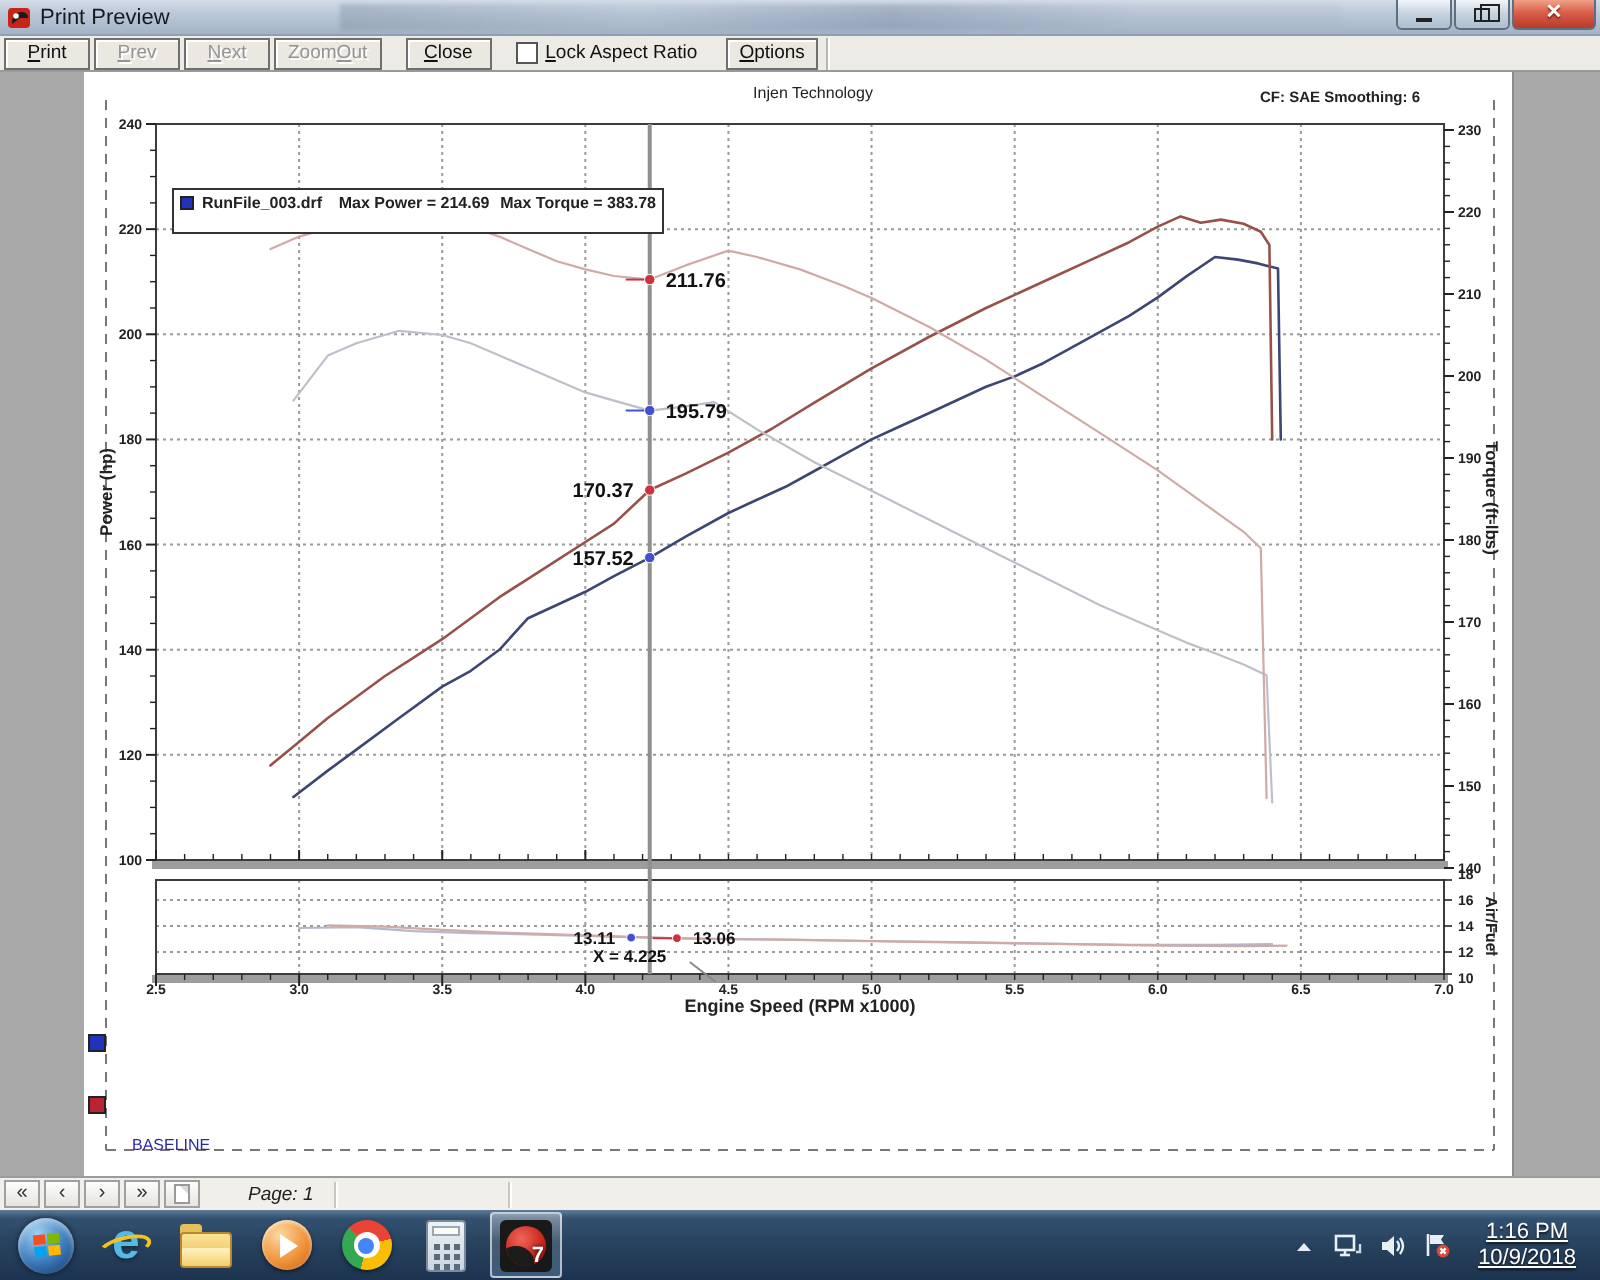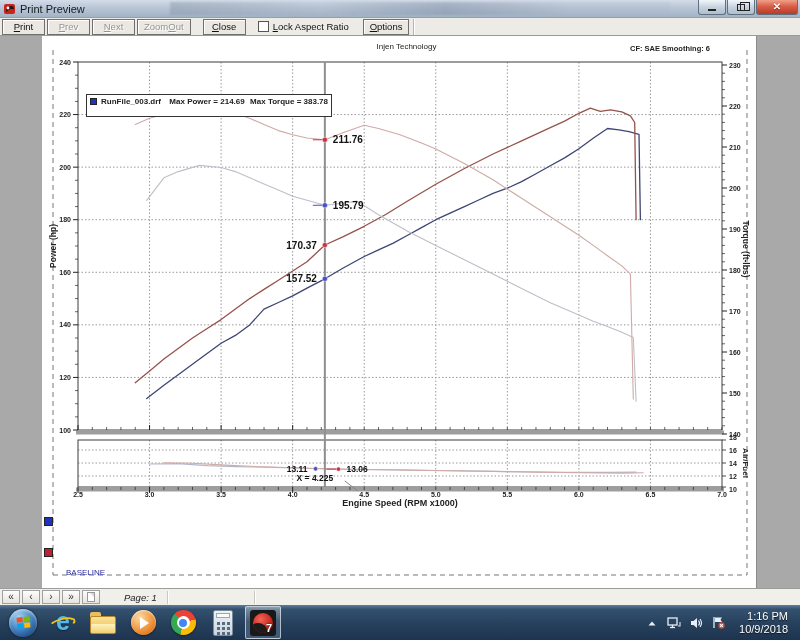--- a/index.html
+++ b/index.html
@@ -108,21 +108,21 @@
   .calc .disp{position:absolute;left:2px;top:2px;right:2px;height:5px;background:#f8fcf4;border:1px solid #9aa8b4;}
   .calc .keys{position:absolute;left:3px;top:11px;width:3px;height:3px;background:#5b6b7b;
     box-shadow:5px 0 #5b6b7b,10px 0 #5b6b7b,0 5px #5b6b7b,5px 5px #5b6b7b,10px 5px #5b6b7b,0 10px #5b6b7b,5px 10px #5b6b7b,10px 10px #5b6b7b;}
   .winpep{width:26px;height:26px;border-radius:3px;background:#191919;position:relative;display:flex;align-items:center;justify-content:center;}
   .winpep .disc{width:20px;height:20px;border-radius:50%;
     background:radial-gradient(circle at 38% 32%,#f0665a,#c8241a 60%,#7e0f08);position:relative;overflow:hidden;}
   .winpep .disc:before{content:"";position:absolute;left:-4px;bottom:-6px;width:18px;height:16px;background:#1c1c1c;border-radius:50%;}
   .winpep .seven{position:absolute;right:4px;bottom:2px;color:#fff;font-size:11px;font-weight:bold;line-height:1;text-shadow:0 0 2px #000;}
   .tray{margin-left:auto;display:flex;align-items:center;gap:8px;padding-right:6px;}
   .trayico{display:flex;align-items:center;justify-content:center;width:14px;height:16px;}
-  .clock{color:#fff;font-size:11px;line-height:13px;text-align:right;text-shadow:0 1px 1px rgba(0,0,0,.7);padding:0 6px;}
+  .clock{color:#fff;font-size:11px;line-height:13px;text-align:center;text-shadow:0 1px 1px rgba(0,0,0,.7);padding:0 6px;text-decoration:underline;}
 </style>
 </head>
 <body>
 
 <div class="screen">
 
   <div class="titlebar">
     <div class="ghost"></div>
     <svg class="app-ico" viewBox="0 0 12 12">
       <rect x="0" y="1" width="11" height="10" rx="2" fill="#c8241a"></rect>

